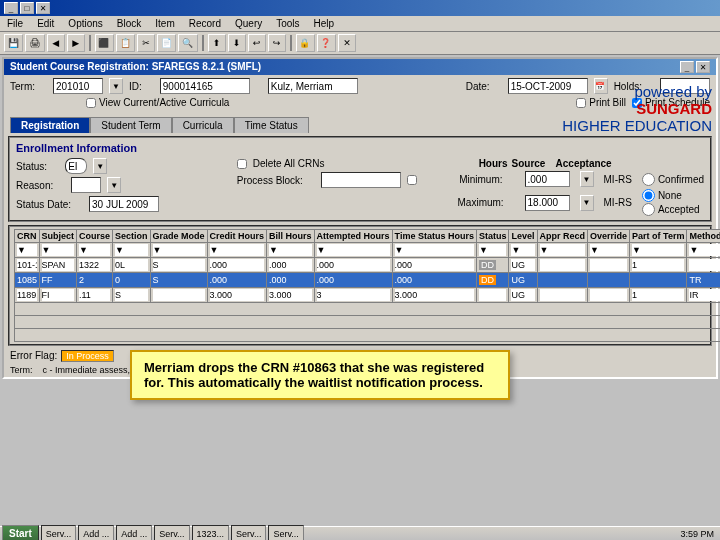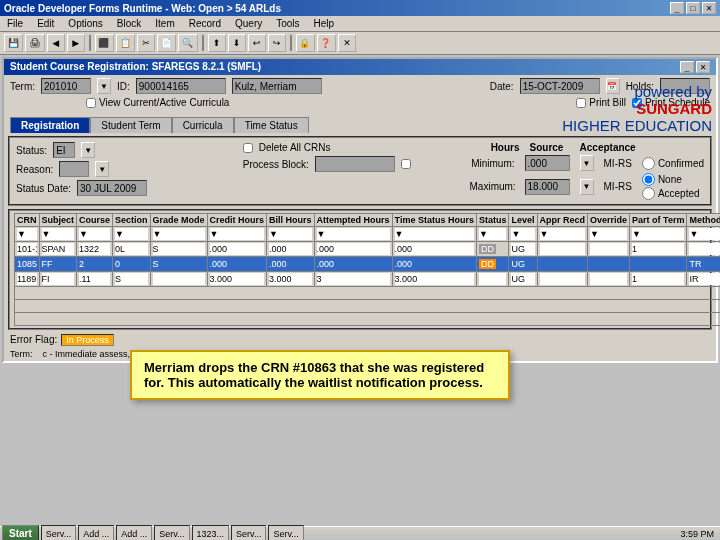--- a/index.html
+++ b/index.html
@@ -103,24 +103,25 @@
       align-items: center;
       gap: 6px;
       margin-bottom: 3px;
     }
     .form-label {
       font-size: 10px;
       white-space: nowrap;
     }
     .form-input {
       border: 1px inset #808080;
-      background: #a3a3a3;
+      background: #ffffff;
       height: 16px;
       font-size: 10px;
       padding: 1px 2px;
+      margin-left: 12px;
     }
     .form-input-sm { width: 50px; }
     .dropdown-btn {
       background: #d4d0c8;
       border: 1px outset #ffffff;
       width: 14px;
       height: 16px;
       font-size: 8px;
       cursor: pointer;
       display: flex;
@@ -315,21 +316,20 @@
     .radio-group {
       display: flex;
       flex-direction: column;
       gap: 1px;
     }
   </style>
 </head>
 <body>
 
 <div class="title-bar">
-  <span>Oracle Developer Forms Runtime - Web: Open &gt; 54 ARLds</span>
   <div class="title-bar-controls">
     <button class="title-btn">_</button>
     <button class="title-btn">□</button>
     <button class="title-btn">✕</button>
   </div>
 </div>
 
 <div class="menu-bar">
   <span class="menu-item">File</span>
   <span class="menu-item">Edit</span>
@@ -423,26 +423,27 @@
     </div>
     <div class="tab">
       <span>Curricula</span>
     </div>
     <div class="tab">
       <span>Time Status</span>
     </div>
   </div>
 
   <div class="content-panel">
+    <div class="panel-title">Enrollment Information</div>
     <div style="display:flex; gap:6px; align-items:flex-start;">
 
       <div style="flex:1;">
         <div class="form-row">
           <span class="form-label">Status:</span>
-          <input class="form-input" style="width: 22px;" value="EI">
+          <input class="form-input" style="width: 22px; border-radius: 7px;" value="EI">
           <button class="dropdown-btn">▼</button>
         </div>
         <div class="form-row">
           <span class="form-label">Reason:</span>
           <input class="form-input" style="width: 30px;" value="">
           <button class="dropdown-btn">▼</button>
         </div>
         <div class="form-row">
           <span class="form-label">Status Date:</span>
           <input class="form-input" style="width: 70px;" value="30 JUL 2009">
@@ -455,21 +456,21 @@
           <span class="form-label">Delete All CRNs</span>
         </div>
         <div class="form-row">
           <span class="form-label">Process Block:</span>
           <input class="form-input" style="width: 80px;" value="">
           <input type="checkbox" class="small-checkbox" style="">
         </div>
       </div>
 
       <div style="min-width:200px;">
-        <div style="display:flex; gap:10px; font-size:10px; font-weight:bold; margin-bottom:2px;">
+        <div style="display:flex; gap:4px; font-size:10px; font-weight:bold; margin-bottom:2px;">
           <span style="width:50px; text-align:right;">Hours</span>
           <span style="width:40px;">Source</span>
           <span style="width:70px;">Acceptance</span>
         </div>
         <div style="display:flex; gap:10px; align-items:center; margin-bottom:2px;">
           <span class="form-label" style="width:45px; text-align:right;">Minimum:</span>
           <input class="form-input" style="width: 45px;" value=".000">
           <button class="dropdown-btn">▼</button>
           <span class="form-label">MI-RS</span>
           <div class="radio-group">

